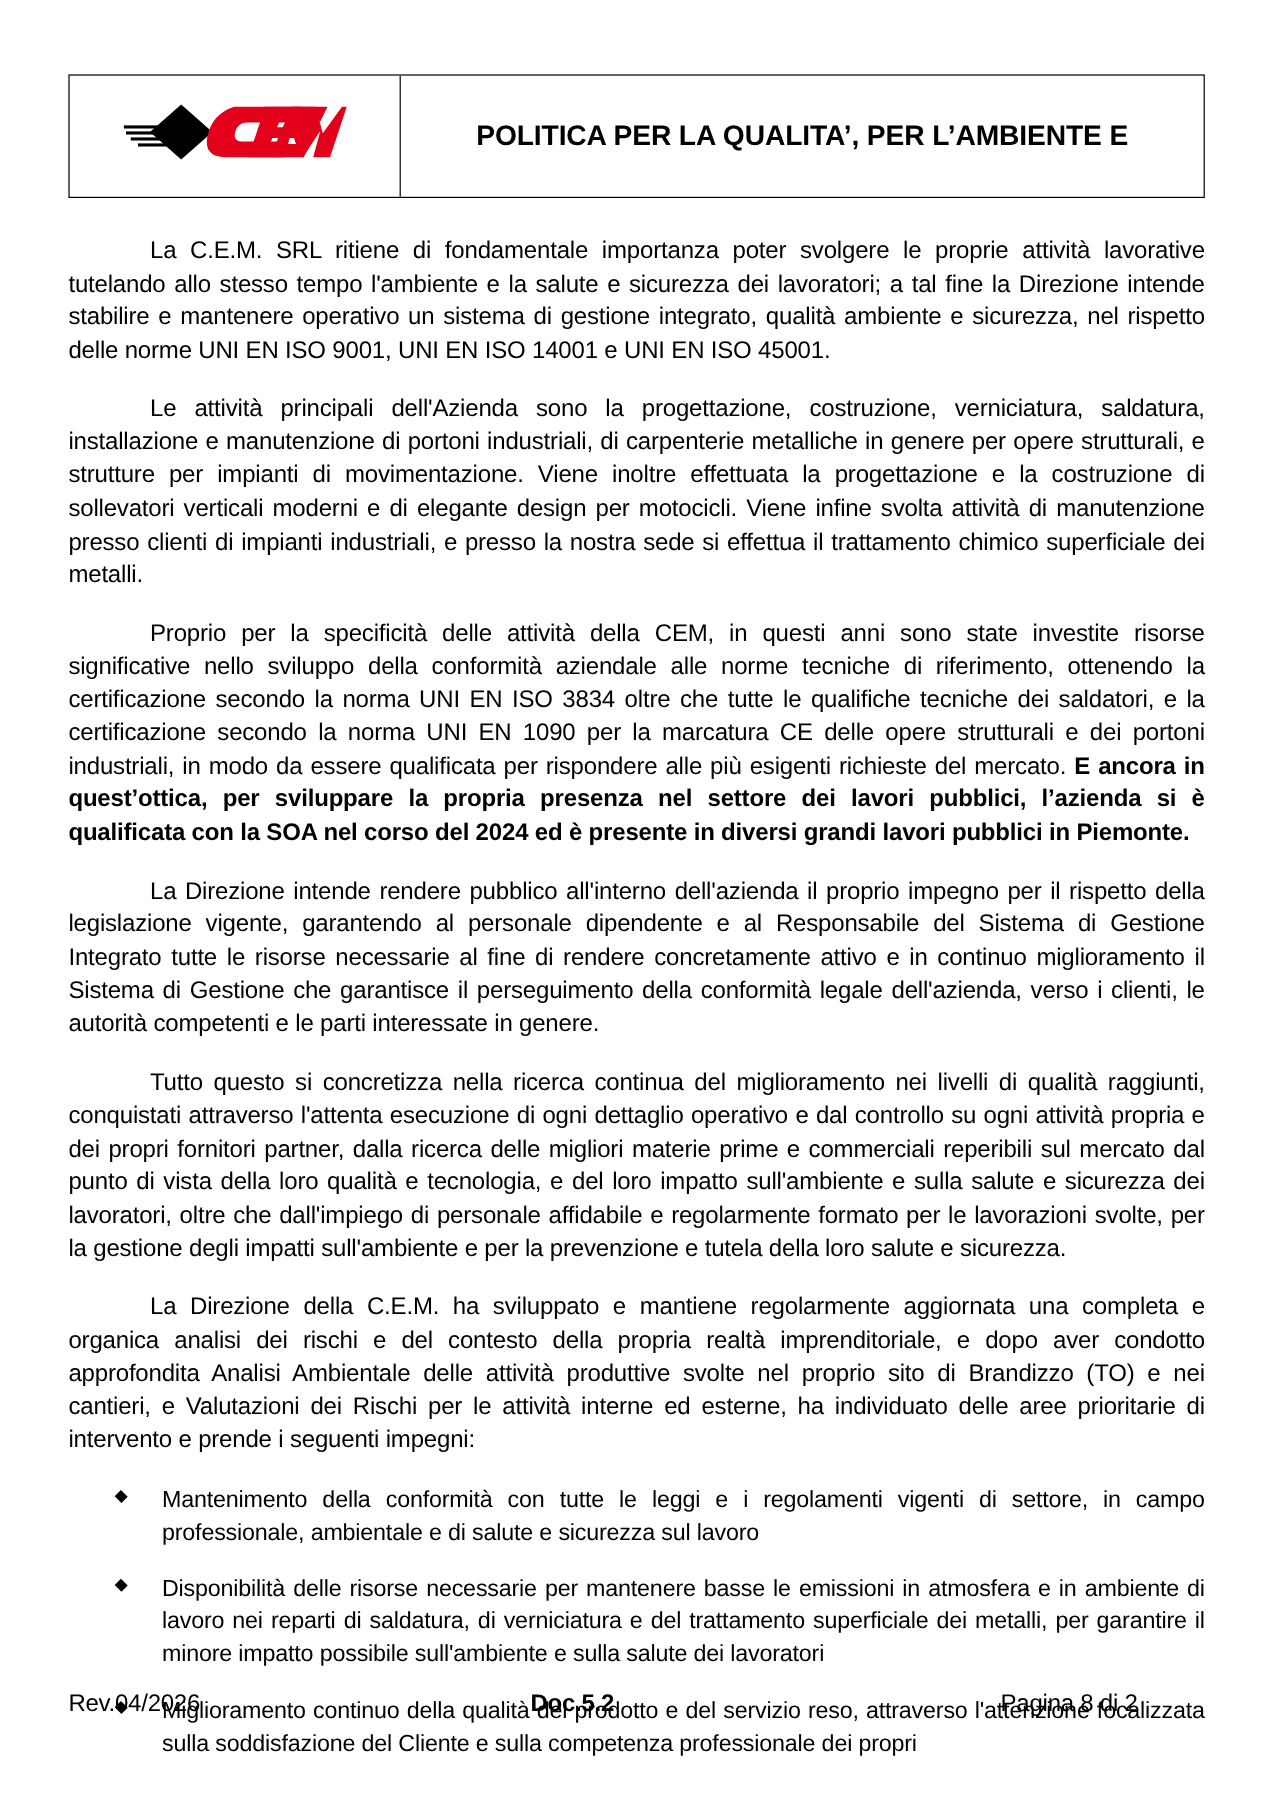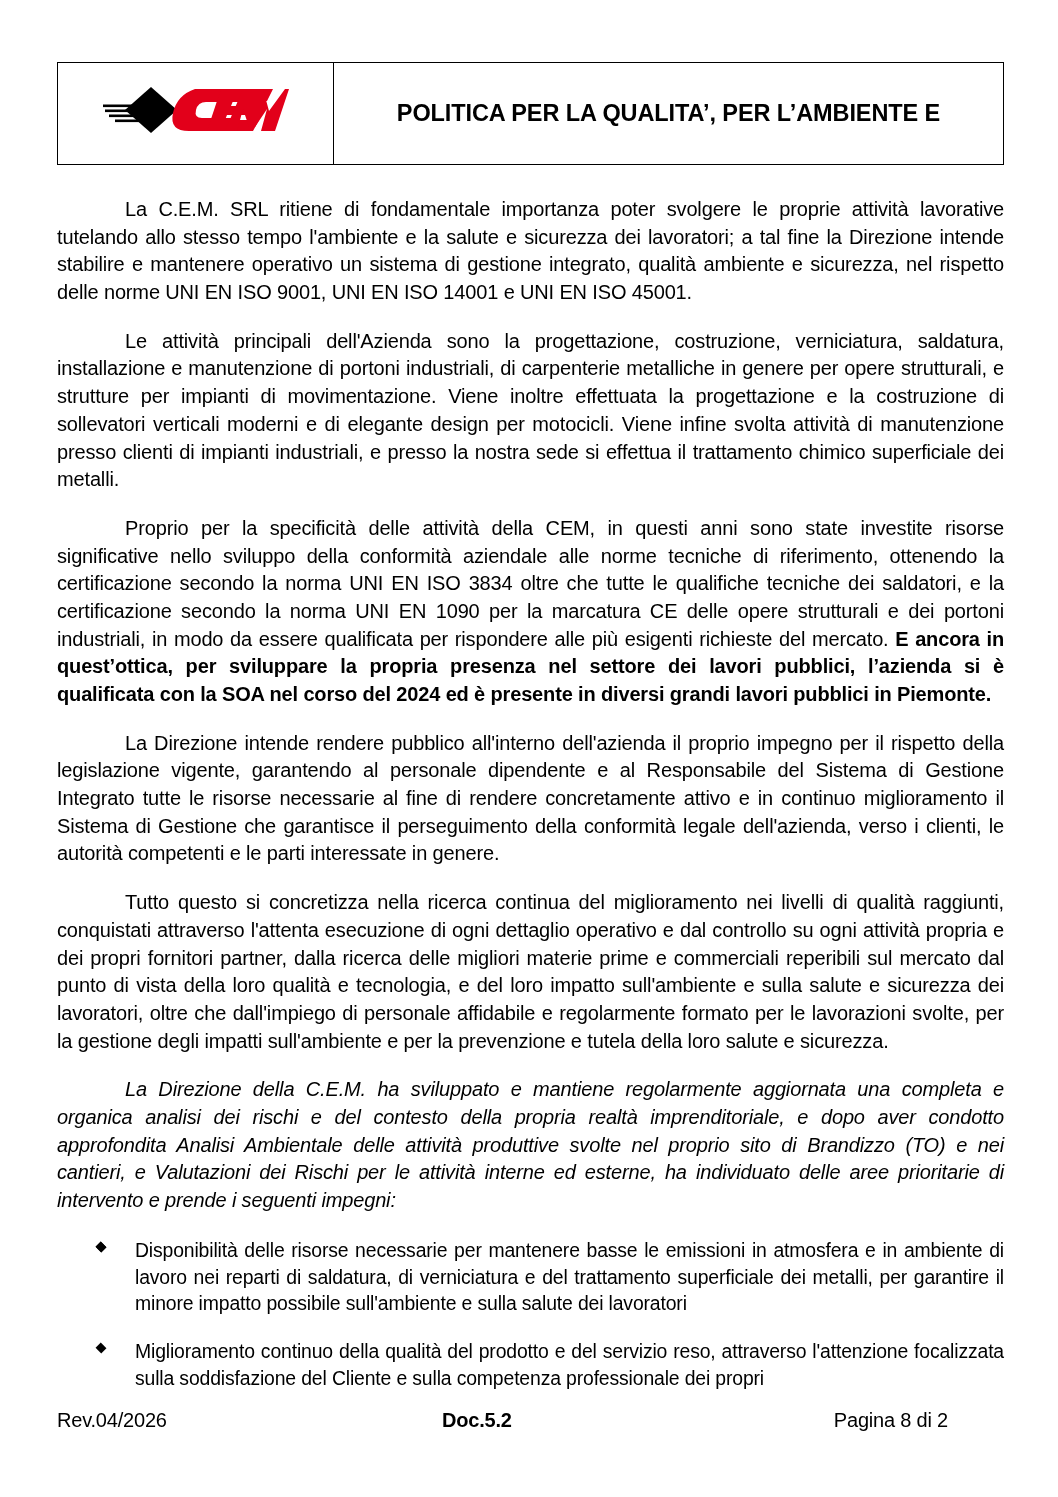--- a/index.html
+++ b/index.html
@@ -79,21 +79,21 @@
   }
   p.para {
     margin: 0 0 21px 0;
     font-size: 20px;
     line-height: 1.385;
     text-align: justify;
     text-indent: 68px;
     letter-spacing: -0.15px;
     word-spacing: 0px;
   }
-  p.para:last-of-type { margin-bottom: 0; font-style: italic; }
+  p.para:last-of-type { margin-bottom: 0; }
   .b { font-weight: bold; }
 
   
   ul.impegni {
     list-style: none;
     margin: 22px 0 0 0;
     padding: 0;
   }
   ul.impegni li {
     position: relative;
@@ -183,20 +183,21 @@
       <span>Tutto questo si concretizza nella ricerca continua del miglioramento nei livelli di qualità raggiunti, conquistati attraverso l'attenta esecuzione di ogni dettaglio operativo e dal controllo su ogni attività propria e dei propri fornitori partner, dalla ricerca delle migliori materie prime e commerciali reperibili sul mercato dal punto di vista della loro qualità e tecnologia, e del loro impatto sull'ambiente e sulla salute e sicurezza dei lavoratori, oltre che dall'impiego di personale affidabile e regolarmente formato per le lavorazioni svolte, per la gestione degli impatti sull'ambiente e per la prevenzione e tutela della loro salute e sicurezza.</span>
     </p>
 
     <p class="para">
       <span>La Direzione della C.E.M. ha sviluppato e mantiene regolarmente aggiornata una completa e organica analisi dei rischi e del contesto della propria realtà imprenditoriale, e dopo aver condotto approfondita Analisi Ambientale delle attività produttive svolte nel proprio sito di Brandizzo (TO) e nei cantieri, e Valutazioni dei Rischi per le attività interne ed esterne, ha individuato delle aree prioritarie di intervento e prende i seguenti impegni:</span>
     </p>
 
     <ul class="impegni">
       <li>
         <span class="bullet"></span>
+        <span>Mantenimento della conformità con tutte le leggi e i regolamenti vigenti di settore, in campo professionale, ambientale e di salute e sicurezza sul lavoro</span>
       </li>
       <li>
         <span class="bullet"></span>
         <span>Disponibilità delle risorse necessarie per mantenere basse le emissioni in atmosfera e in ambiente di lavoro nei reparti di saldatura, di verniciatura e del trattamento superficiale dei metalli, per garantire il minore impatto possibile sull'ambiente e sulla salute dei lavoratori</span>
       </li>
       <li>
         <span class="bullet"></span>
         <span>Miglioramento continuo della qualità del prodotto e del servizio reso, attraverso l'attenzione focalizzata sulla soddisfazione del Cliente e sulla competenza professionale dei propri</span>
       </li>
     </ul>

